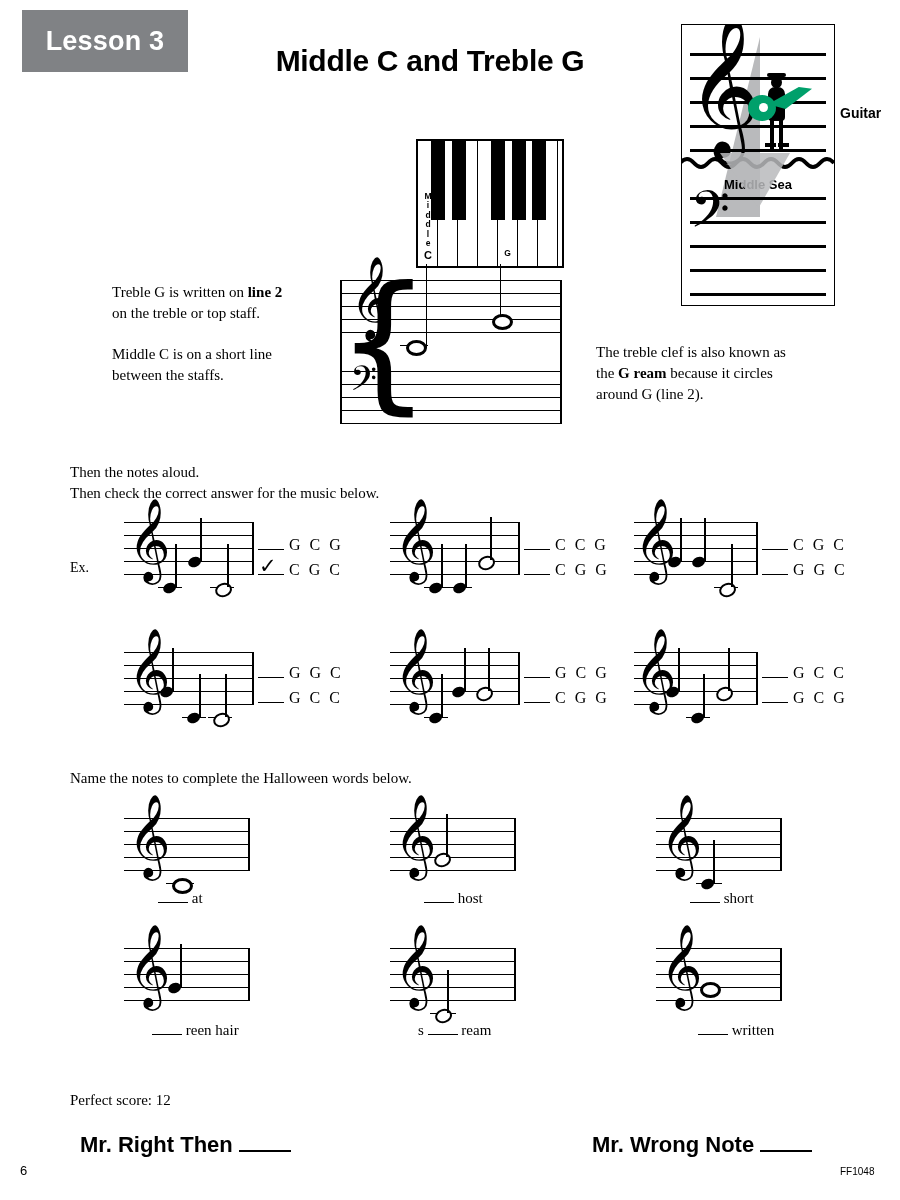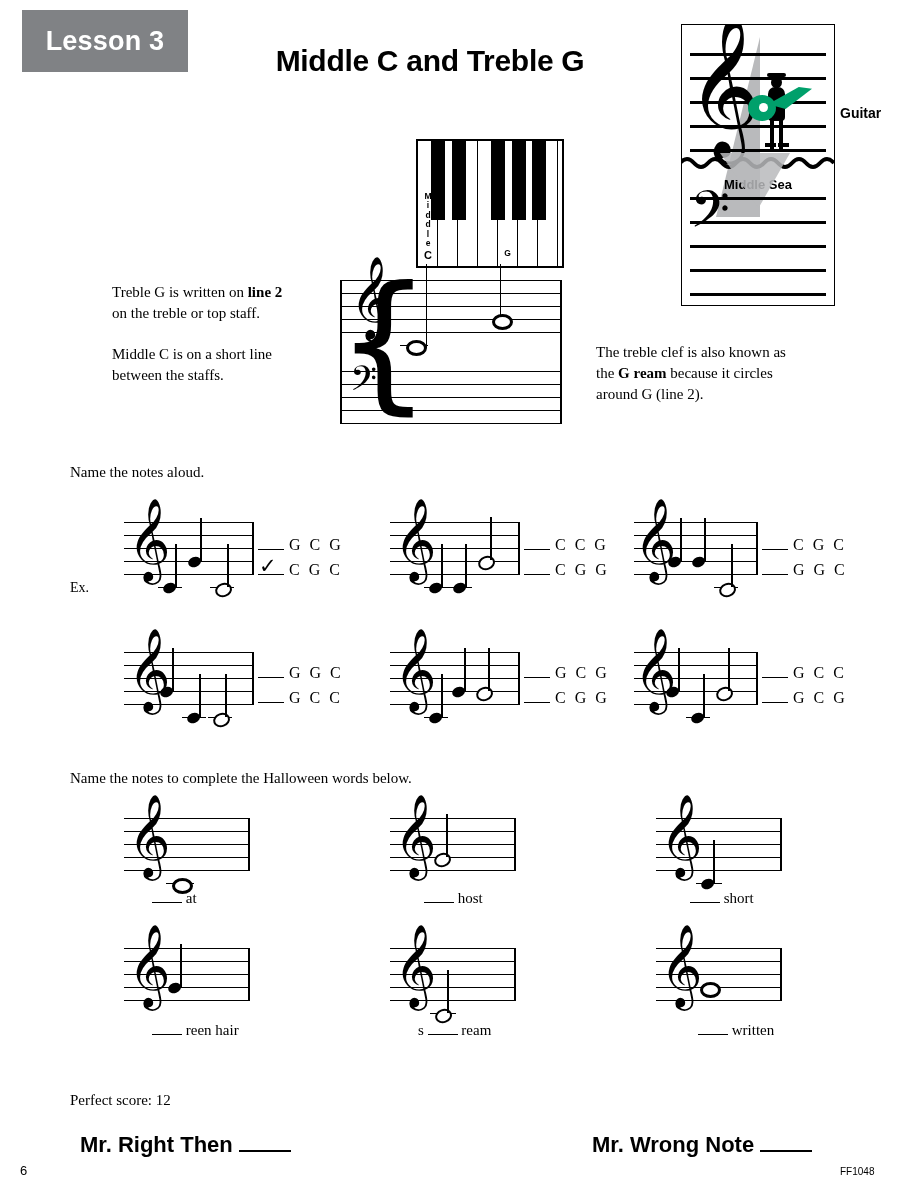--- a/index.html
+++ b/index.html
@@ -196,23 +196,24 @@
   <div class="barline" style="left:220px;top:0;height:143px;"></div>
 </div>
 
 <div class="abs body-text" style="left:596px;top:334px;width:250px;margin-top:8px;">
   <span>The treble clef is also known as</span><br>
   <span>the </span><b>G ream</b><span> because it circles</span><br>
   <span>around G (line 2).</span>
 </div>
 
 <div class="abs body-text" style="left:70px;top:462px;width:500px;">
-  <span>Name the notes aloud.</span><br>
-</div>
-<div class="abs small-label" style="left:70px;top:560px;margin-top:20px;">Ex.</div>
+  <span>Then the notes aloud.</span><br>
+  <span>Then check the correct answer for the music below.</span>
+</div>
+<div class="abs small-label" style="left:70px;top:560px;">Ex.</div>
 
 <div class="abs" style="left:124px;top:522px;width:130px;height:60px;">
   <div class="sline" style="top:0;width:130px;"></div>
   <div class="sline" style="top:13px;width:130px;"></div>
   <div class="sline" style="top:26px;width:130px;"></div>
   <div class="sline" style="top:39px;width:130px;"></div>
   <div class="sline" style="top:52px;width:130px;"></div>
   <div class="clef-t" style="left:4px;top:-19px;font-size:72px;">𝄞</div>
   <div class="ledger" style="left:34px;top:65px;width:24px;"></div>
   <div class="notehead nh-filled" style="left:39px;top:61px;"></div>
@@ -355,21 +356,21 @@
   <div class="sline" style="top:0;width:126px;"></div>
   <div class="sline" style="top:13px;width:126px;"></div>
   <div class="sline" style="top:26px;width:126px;"></div>
   <div class="sline" style="top:39px;width:126px;"></div>
   <div class="sline" style="top:52px;width:126px;"></div>
   <div class="clef-t" style="left:4px;top:-19px;font-size:72px;">𝄞</div>
   <div class="ledger" style="left:42px;top:65px;width:28px;"></div>
   <div class="notehead nh-whole" style="left:48px;top:60px;"></div>
   <div class="barline" style="left:124px;top:0;height:52px;"></div>
 </div>
-<div class="abs word-label" style="left:152px;top:890px;">
+<div class="abs word-label" style="left:158px;top:890px;">
   <span class="word-blank"></span>&nbsp;<span>at</span>
 </div>
 
 <div class="abs" style="left:390px;top:818px;width:126px;height:60px;">
   <div class="sline" style="top:0;width:126px;"></div>
   <div class="sline" style="top:13px;width:126px;"></div>
   <div class="sline" style="top:26px;width:126px;"></div>
   <div class="sline" style="top:39px;width:126px;"></div>
   <div class="sline" style="top:52px;width:126px;"></div>
   <div class="clef-t" style="left:4px;top:-19px;font-size:72px;">𝄞</div>

